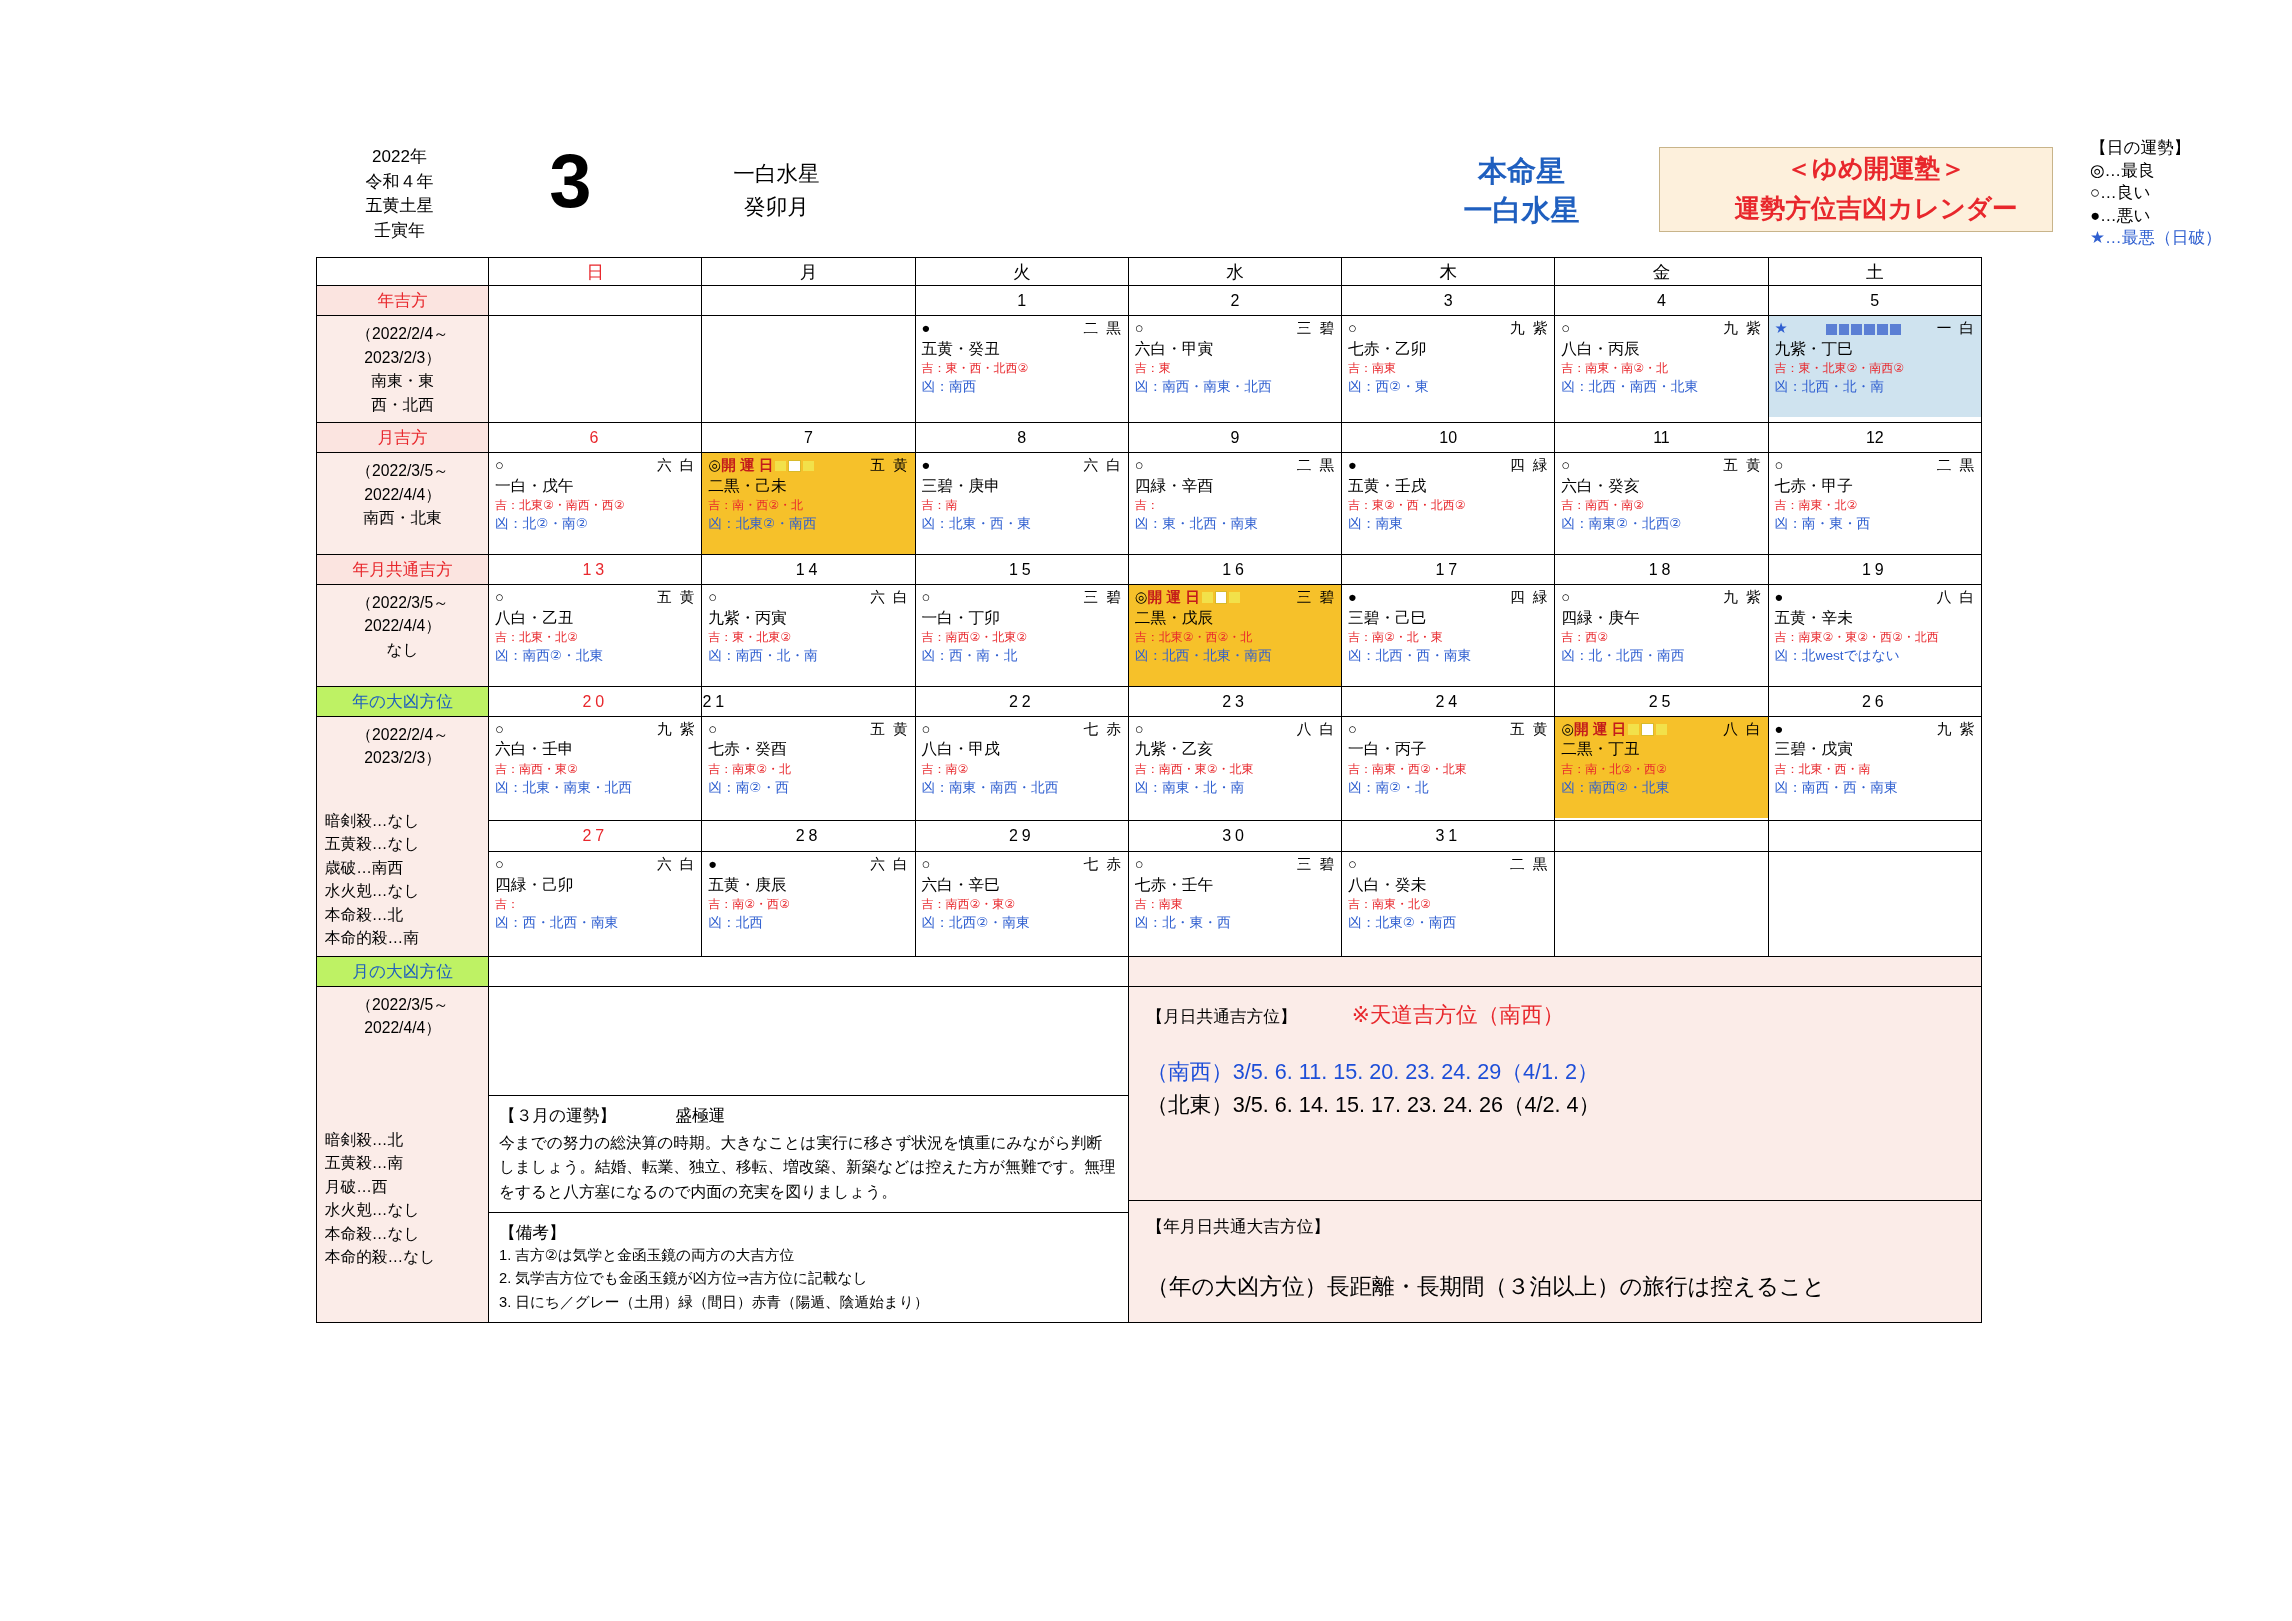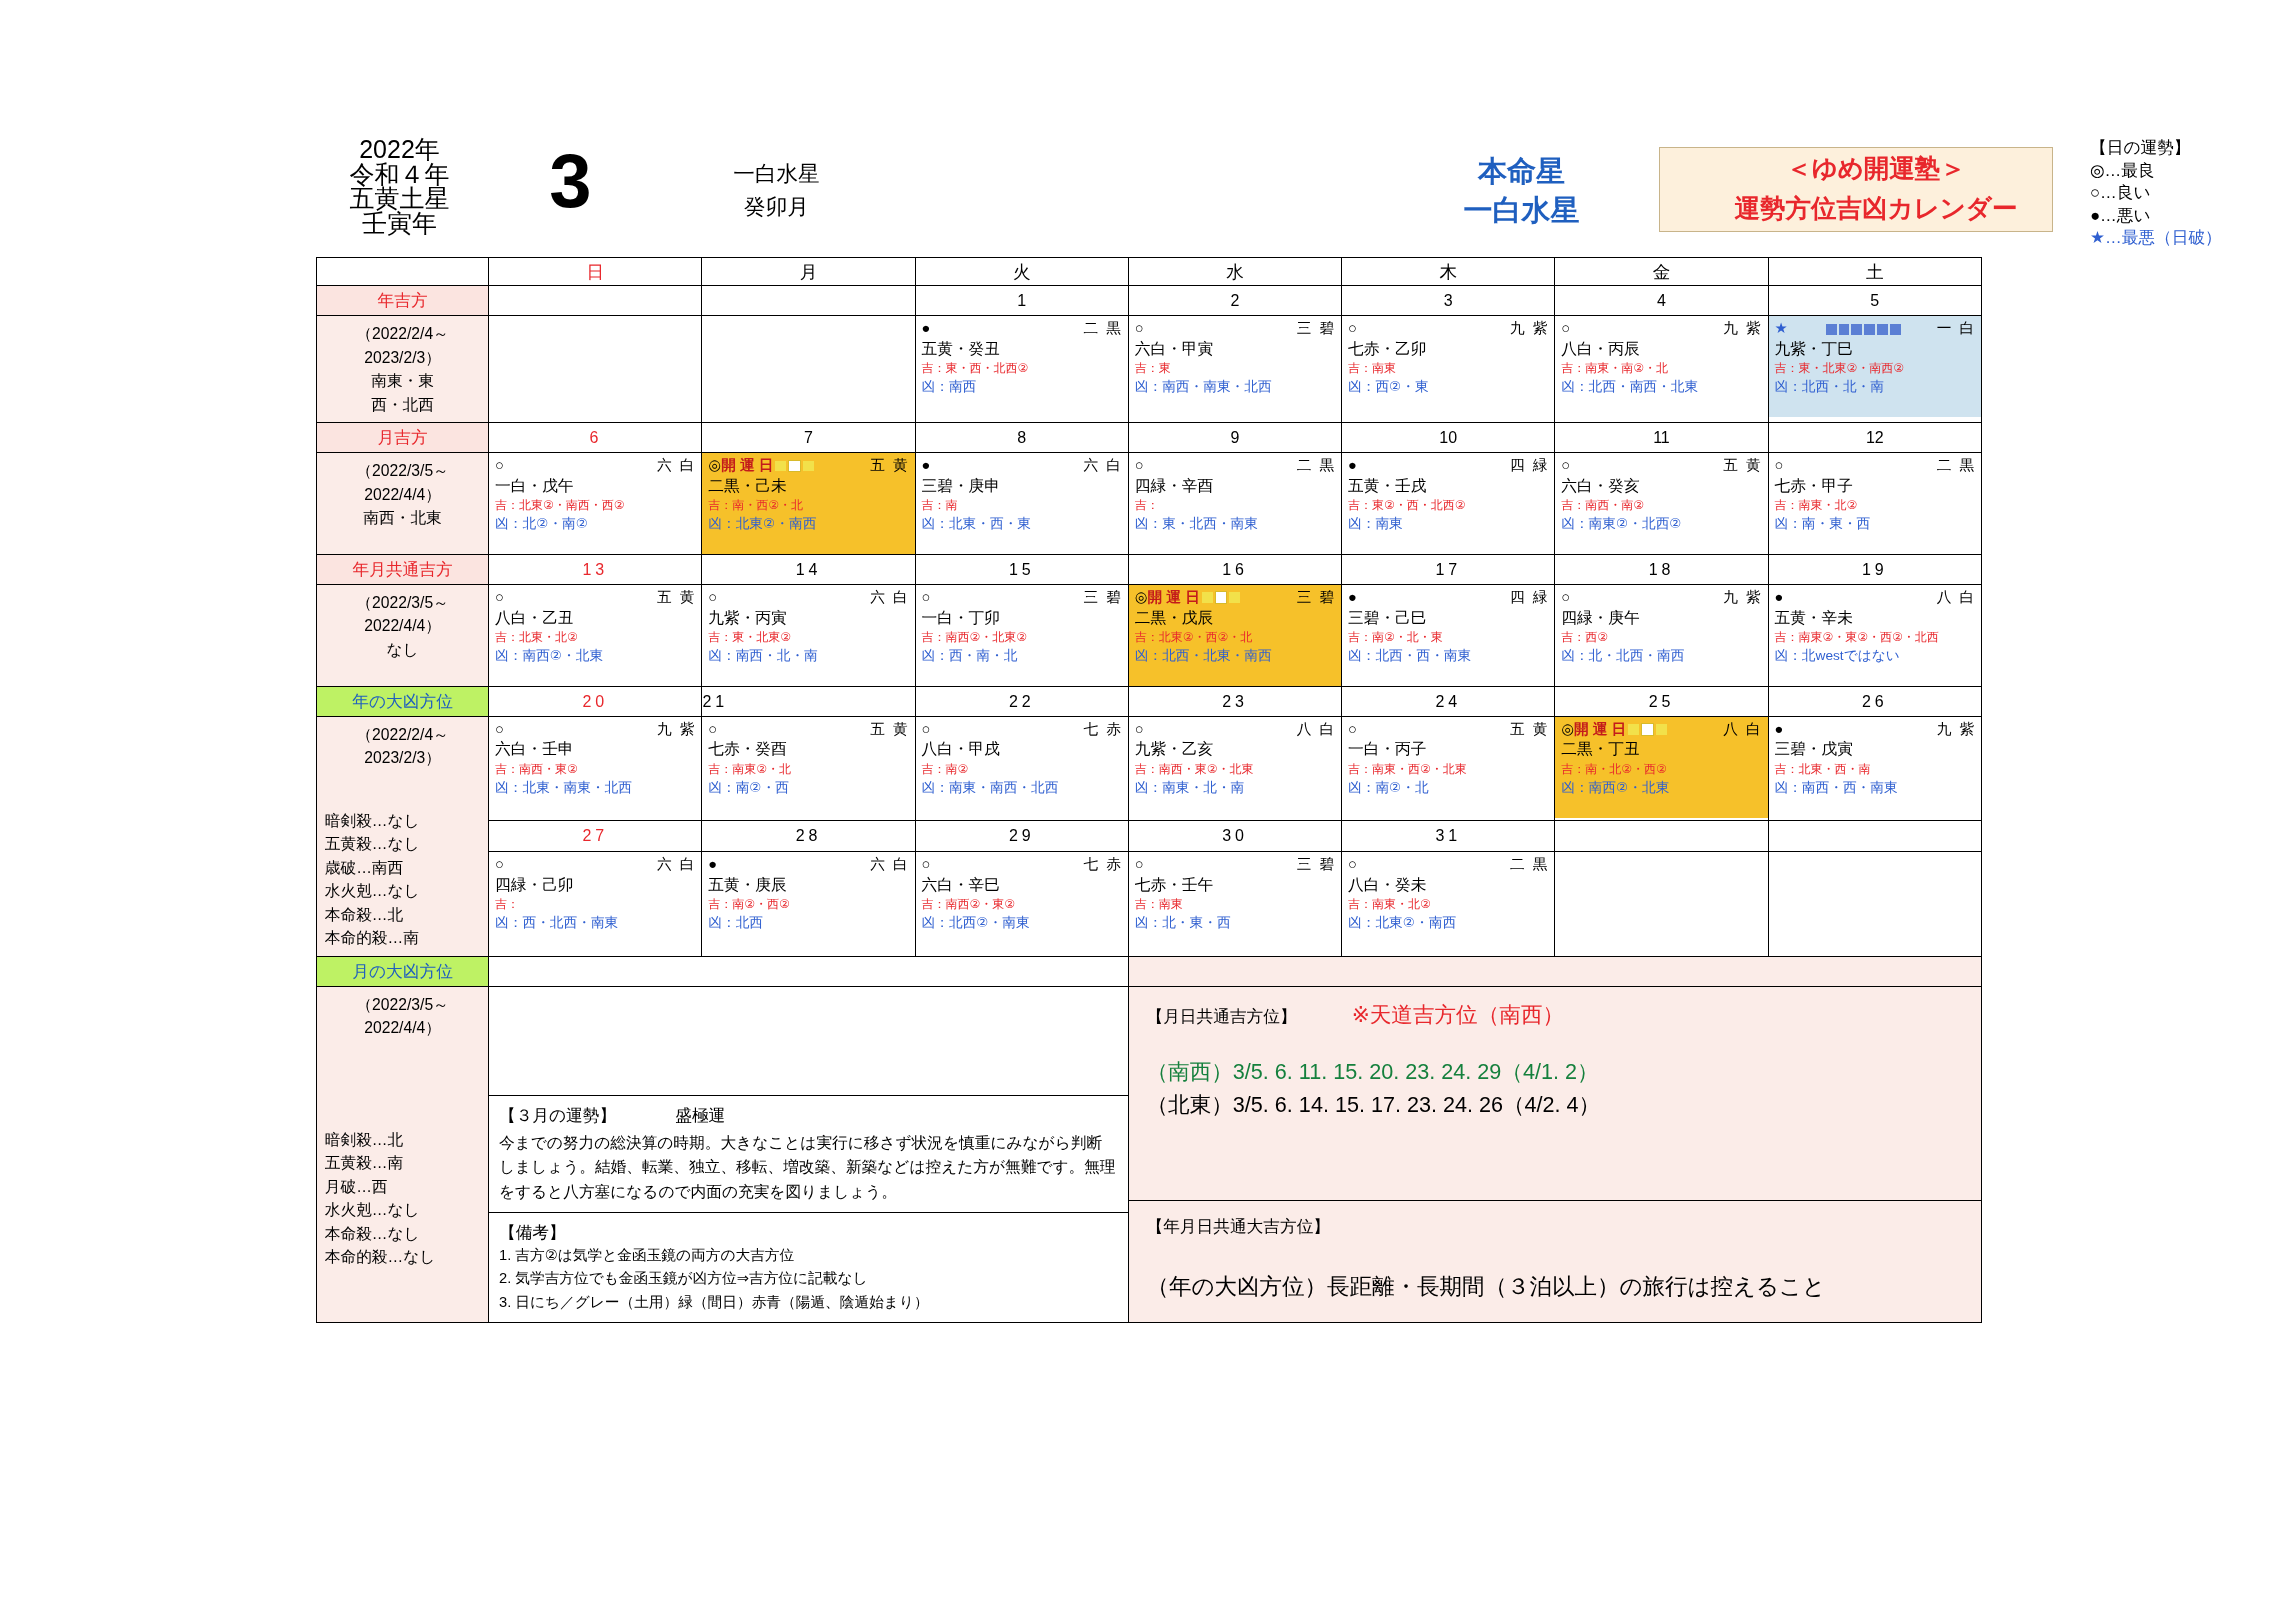--- a/index.html
+++ b/index.html
@@ -1,21 +1,21 @@
 <!DOCTYPE html>
 <html><head>
 <meta charset="utf-8">
 <style>
   html,body{margin:0;padding:0;background:#ffffff;}
   body{width:2293px;height:1621px;font-family:"Liberation Sans","DejaVu Sans",sans-serif;color:#000;}
   .page{position:relative;width:2293px;height:1621px;}
 
   
   .header{position:absolute;left:316px;top:137px;width:1666px;height:113px;}
-  .hdr-year{position:absolute;left:0;top:0;width:167px;text-align:center;font-size:25px;line-height:24.5px;}
+  .hdr-year{position:absolute;left:0;top:8px;width:167px;text-align:center;font-size:17px;line-height:24.5px;}
   .hdr-month{position:absolute;left:191px;top:-9.8px;width:127px;text-align:center;font-size:76px;font-weight:bold;line-height:108px;}
   .hdr-star{position:absolute;left:338px;top:19.6px;width:245px;text-align:center;font-size:21.6px;line-height:33px;}
   .hdr-honmei{position:absolute;left:1088px;top:14.7px;width:235px;text-align:center;color:#1f5fbf;font-size:29px;font-weight:bold;line-height:39px;}
   .hdr-box{position:absolute;left:1343px;top:9.8px;width:392px;height:83px;background:#fdf0dc;border:1px solid #c8b48a;}
   .hdr-box div{text-align:center;color:#e8272c;font-size:25.5px;font-weight:bold;line-height:40px;margin-left:40px;}
   .hdr-legend{position:absolute;left:1774px;top:0px;width:225px;font-size:16.7px;line-height:22.5px;}
   .hdr-legend .l1{color:#000;}
   .hdr-legend .l5{color:#2f5fd0;}
 
   
@@ -686,21 +686,21 @@
       <td colspan="4" style="padding:0;background:#fbece8;">
         <table style="width:100%;height:100%;border-collapse:collapse;background:#fbece8;">
           <tbody>
                 <tr>
                   <td style="border:none;border-bottom:1px solid #000;padding:13.7px 17.6px;vertical-align:top;height:186px;">
             <div style="display:flex;align-items:baseline;">
               <span class="note-title">【月日共通吉方位】</span>
               <span class="big-red" style="margin-left:55px;">※天道吉方位（南西）</span>
             </div>
             <div style="height:25.5px"></div>
-            <div style="font-size:21.6px;line-height:33px;color:#15803d;">（南西）3/5. 6. 11. 15. 20. 23. 24. 29（4/1. 2）</div>
+            <div style="font-size:21.6px;line-height:33px;color:#1d4ed8;">（南西）3/5. 6. 11. 15. 20. 23. 24. 29（4/1. 2）</div>
             <div style="font-size:21.6px;line-height:33px;color:#000;">（北東）3/5. 6. 14. 15. 17. 23. 24. 26（4/2. 4）</div>
           </td>
                 </tr>
           <tr>
                   <td style="border:none;padding:13.7px 17.6px;vertical-align:top;">
             <div class="note-title">【年月日共通大吉方位】</div>
             <div style="height:33px"></div>
             <div class="daikichi">（年の大凶方位）長距離・長期間（３泊以上）の旅行は控えること</div>
           </td>
                 </tr>

